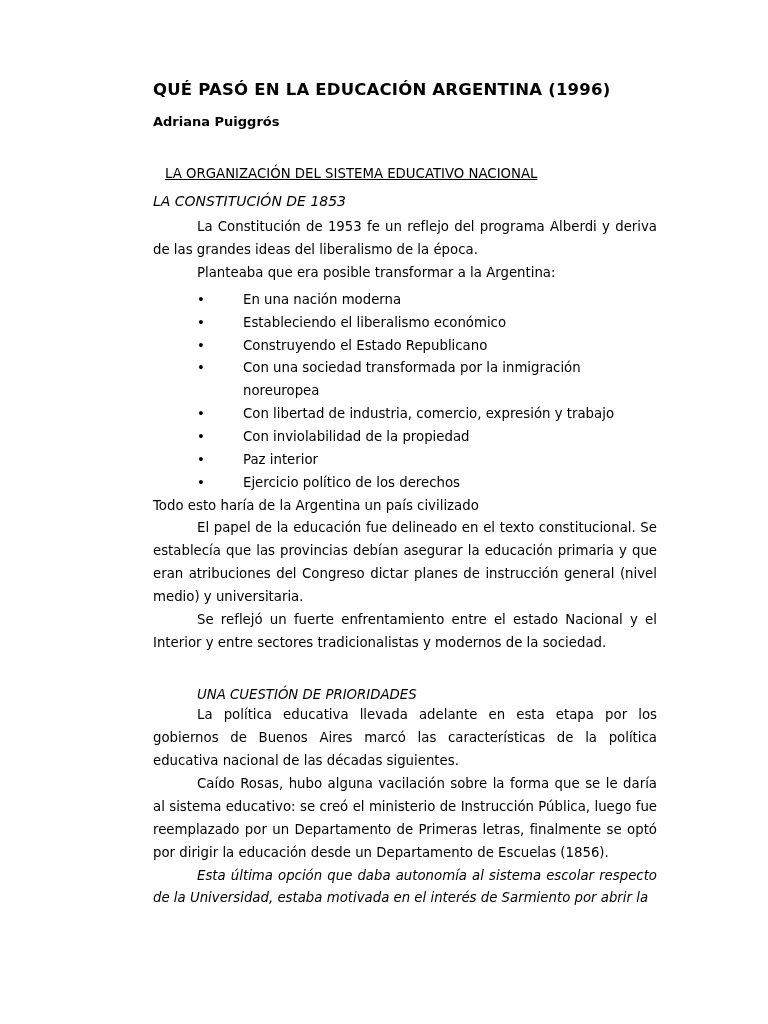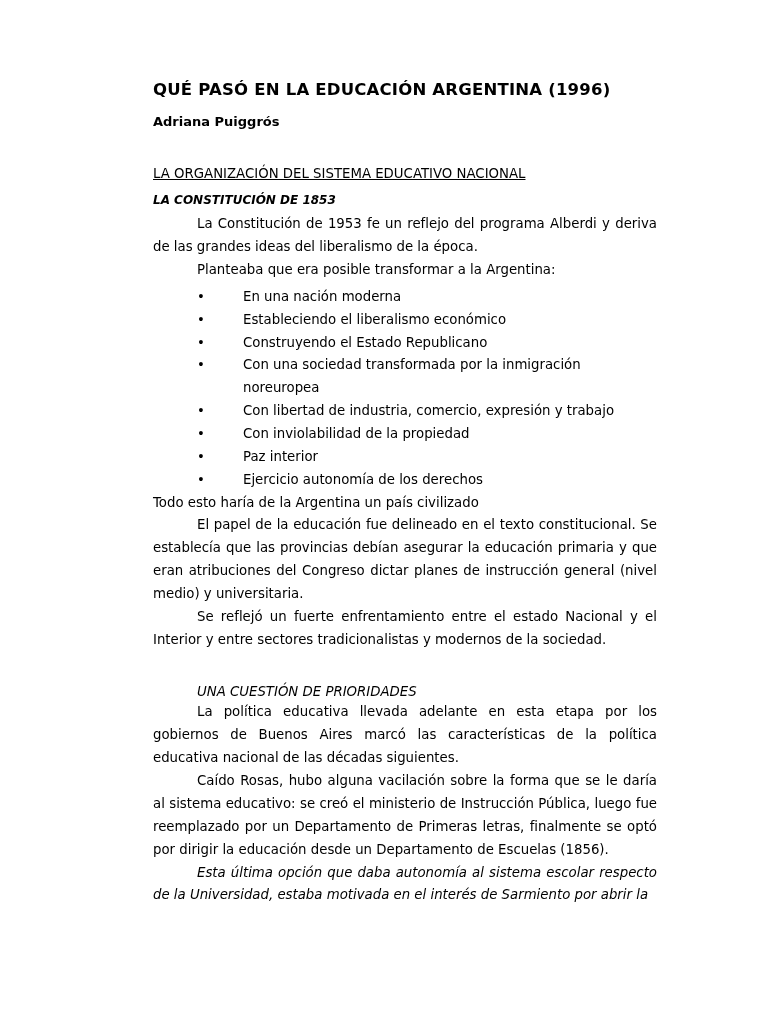--- a/index.html
+++ b/index.html
@@ -32,29 +32,28 @@
   }
   .doc-author {
     font-size: 13px;
     font-weight: bold;
     margin: 12px 0 0 0;
     line-height: 1.4;
   }
   .section-heading {
     font-size: 13.3px;
     text-decoration: underline;
-    margin: 33px 0 0 0;
+    margin: 33px 0 0 12px;
     line-height: 1.5;
   }
   .subsection-heading {
-    font-size: 12px;
+    font-size: 14px;
     font-style: italic;
     margin: 7px 0 0 0;
     line-height: 1.5;
-    font-weight: bold;
   }
   .subsection-heading-spaced {
     font-size: 13.3px;
     font-style: italic;
     margin: 30px 0 0 0;
     line-height: 1.5;
     padding-left: 44px;
   }
   p.body-par {
     font-size: 13.3px;
@@ -136,21 +135,21 @@
     <li>
       <span class="bullet-mark">•</span>
       <span class="bullet-text">Con inviolabilidad de la propiedad</span>
     </li>
     <li>
       <span class="bullet-mark">•</span>
       <span class="bullet-text">Paz interior</span>
     </li>
     <li>
       <span class="bullet-mark">•</span>
-      <span class="bullet-text">Ejercicio autonomía de los derechos</span>
+      <span class="bullet-text">Ejercicio político de los derechos</span>
     </li>
   </ul>
 
   <p class="body-par no-indent">Todo esto haría de la Argentina un país civilizado</p>
 
   <p class="body-par">El papel de la educación fue delineado en el texto constitucional. Se establecía que las provincias debían asegurar la educación primaria y que eran atribuciones del Congreso dictar planes de instrucción general (nivel medio) y universitaria.</p>
 
   <p class="body-par">Se reflejó un fuerte enfrentamiento entre el estado Nacional y el Interior y entre sectores tradicionalistas y modernos de la sociedad.</p>
 
   <div class="subsection-heading-spaced">UNA CUESTIÓN DE PRIORIDADES</div>

